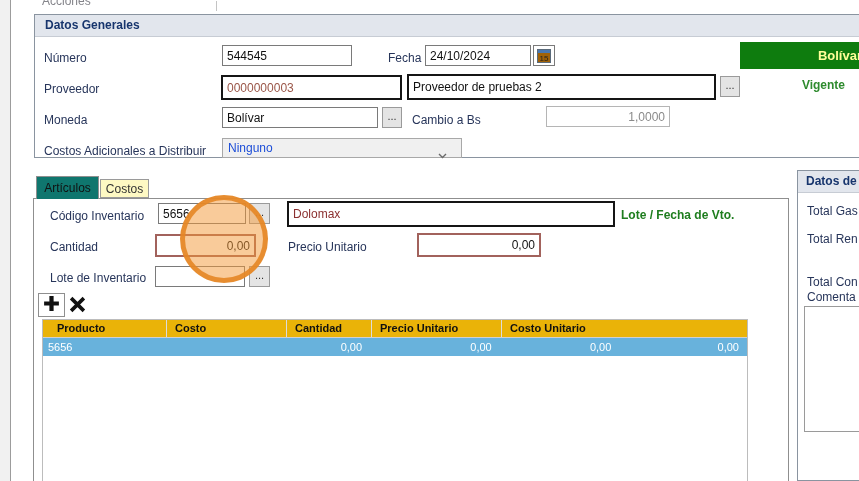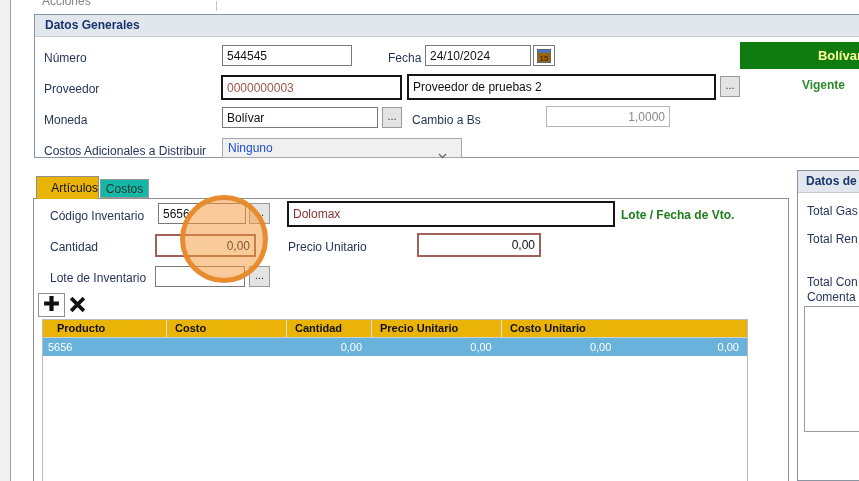--- a/index.html
+++ b/index.html
@@ -36,25 +36,25 @@
   .green-label { color:#1e7d1e; font-weight:bold; }
   .dropdown {
     position:absolute; left:222px; top:138px; width:240px; height:20px; background:#f0f0f0;
     border:1px solid #a8a8a8; line-height:18px; padding-left:5px; color:#1d4ed8;
   }
   .dropdown .chev { position:absolute; right:14px; top:7px; }
   .tab {
     position:absolute; font-size:12px; text-align:center; cursor:default;
   }
   .tab-active {
-    left:36px; top:176px; width:63px; height:23px; background:#eab308; z-index:3;
-    border:1px solid #8f8f8f; border-bottom:none; line-height:22px; color:#111;text-align:right;
+    left:36px; top:176px; width:63px; height:23px; background:#0f766e; z-index:3;
+    border:1px solid #8f8f8f; border-bottom:none; line-height:22px; color:#111;
   }
   .tab-inactive {
-    left:100px; top:179px; width:49px; height:19px; background:#14b8a6; z-index:1;
+    left:100px; top:179px; width:49px; height:19px; background:#fef9c3; z-index:1;
     border:1px solid #9a9a9a; line-height:18px; color:#333;
   }
   .tab-panel {
     position:absolute; left:33px; top:198px; width:756px; height:290px;
     background:#fff; border:1px solid #8f8f8f; z-index:2;
   }
   .icon-btn { position:absolute; display:flex; align-items:center; justify-content:center; background:#fff; z-index:4; }
   .grid { position:absolute; left:42px; top:319px; width:706px; height:165px; border:1px solid #bcbcbc; background:#fff; z-index:4; font-size:11px; }
   .grid-header { display:flex; height:18px; background:#eab308; border-bottom:1px solid #d0d0d0; }
   .grid-header .hcell {

